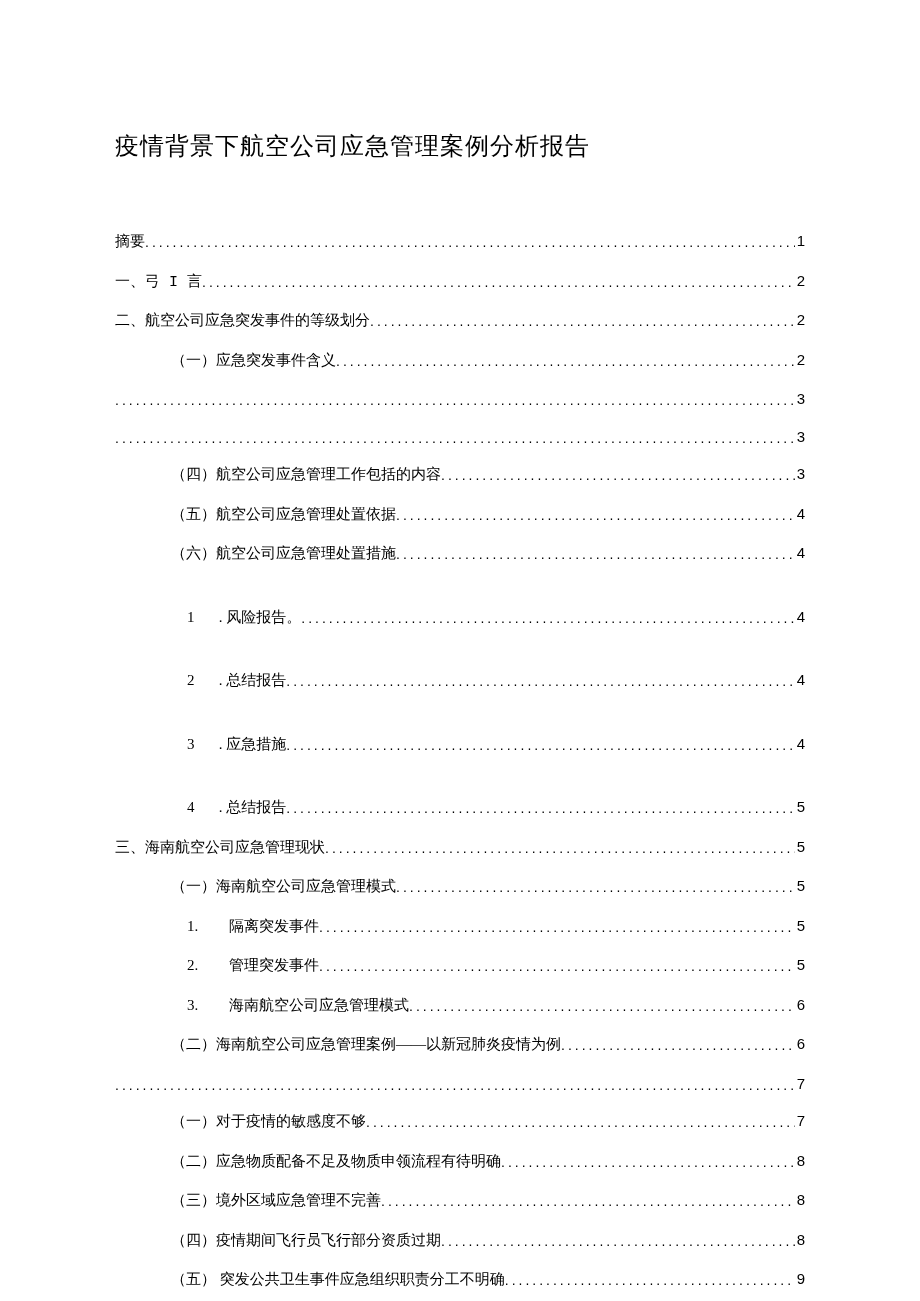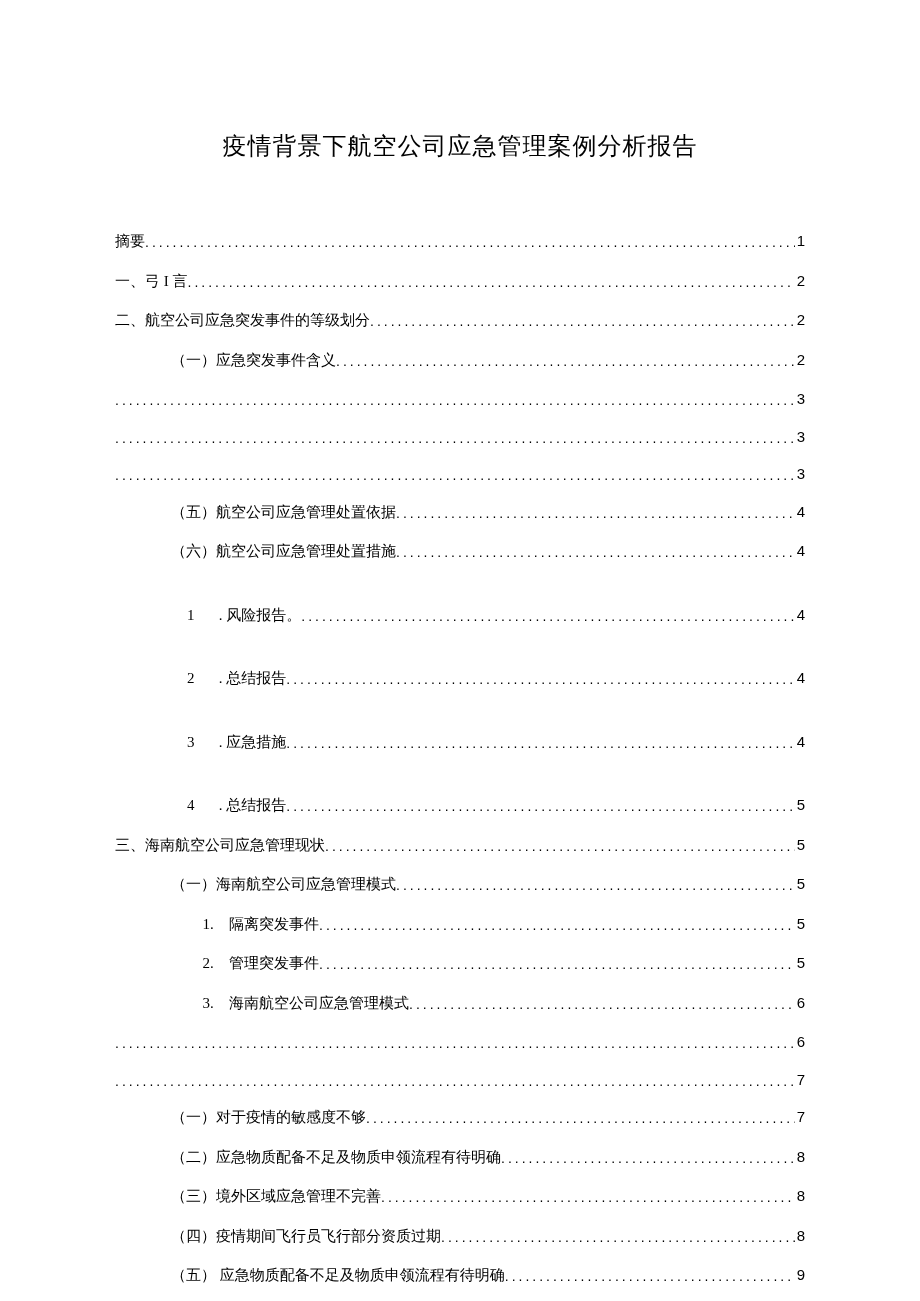--- a/index.html
+++ b/index.html
@@ -7,21 +7,21 @@
     background: #ffffff;
     width: 920px;
     height: 1301px;
     font-family: "SimSun", "宋体", serif;
     color: #000;
   }
   .page {
     padding: 130px 115px 80px 115px;
   }
   .title {
-    text-align: center;
+    text-align: left;
     font-size: 24px;
     font-weight: 500;
     margin-bottom: 70px;
     letter-spacing: 1px;
   }
   .toc {
     font-size: 15px;
   }
   .toc-row {
     display: flex;
@@ -44,25 +44,25 @@
     top: 1px;
   }
   .toc-dots::before {
     content: ".........................................................................................................................................................................";
   }
   .toc-page {
     flex: 0 0 auto;
     padding-left: 2px;
     font-family: "Arial", sans-serif;
   }
-  .lvl-0 { padding-left: 0; }
+  .lvl-0 { padding-left: 0; font-family: Liberation Mono, monospace; }
   .lvl-1 { padding-left: 56px; }
   .lvl-2 { padding-left: 72px; margin-top: 24px; }
   .lvl-2 .num { display:inline-block; min-width: 28px; }
-  .lvl-2b { padding-left: 72px; text-align: center; }
+  .lvl-2b { padding-left: 72px; }
   .lvl-2b .num { display:inline-block; min-width: 42px; }
 </style>
 </head>
 <body>
 
 <div class="page">
   <h1 class="title">疫情背景下航空公司应急管理案例分析报告</h1>
   <div class="toc" id="toc">
       <div class="toc-row">
         <span class="toc-label lvl-0">摘要</span>
@@ -86,20 +86,21 @@
       </div>
       <div class="toc-row">
         <span class="toc-dots"></span>
         <span class="toc-page">3</span>
       </div>
       <div class="toc-row">
         <span class="toc-dots"></span>
         <span class="toc-page">3</span>
       </div>
       <div class="toc-row">
+        <span class="toc-label lvl-1">（四）航空公司应急管理工作包括的内容</span>
         <span class="toc-dots"></span>
         <span class="toc-page">3</span>
       </div>
       <div class="toc-row">
         <span class="toc-label lvl-1">（五）航空公司应急管理处置依据</span>
         <span class="toc-dots"></span>
         <span class="toc-page">4</span>
       </div>
       <div class="toc-row">
         <span class="toc-label lvl-1">（六）航空公司应急管理处置措施</span>
@@ -145,20 +146,21 @@
         <span class="toc-label lvl-2b"><span class="num">2.</span><span>管理突发事件</span></span>
         <span class="toc-dots"></span>
         <span class="toc-page">5</span>
       </div>
       <div class="toc-row">
         <span class="toc-label lvl-2b"><span class="num">3.</span><span>海南航空公司应急管理模式</span></span>
         <span class="toc-dots"></span>
         <span class="toc-page">6</span>
       </div>
       <div class="toc-row">
+        <span class="toc-label lvl-1">（二）海南航空公司应急管理案例——以新冠肺炎疫情为例</span>
         <span class="toc-dots"></span>
         <span class="toc-page">6</span>
       </div>
       <div class="toc-row">
         <span class="toc-dots"></span>
         <span class="toc-page">7</span>
       </div>
       <div class="toc-row">
         <span class="toc-label lvl-1">（一）对于疫情的敏感度不够</span>
         <span class="toc-dots"></span>
@@ -173,18 +175,18 @@
         <span class="toc-label lvl-1">（三）境外区域应急管理不完善</span>
         <span class="toc-dots"></span>
         <span class="toc-page">8</span>
       </div>
       <div class="toc-row">
         <span class="toc-label lvl-1">（四）疫情期间飞行员飞行部分资质过期</span>
         <span class="toc-dots"></span>
         <span class="toc-page">8</span>
       </div>
       <div class="toc-row">
-        <span class="toc-label lvl-1">（五）  应急物质配备不足及物质申领流程有待明确</span>
+        <span class="toc-label lvl-1">（五）  突发公共卫生事件应急组织职责分工不明确</span>
         <span class="toc-dots"></span>
         <span class="toc-page">9</span>
       </div>
     </div>
 </div>
 
 </body></html>

